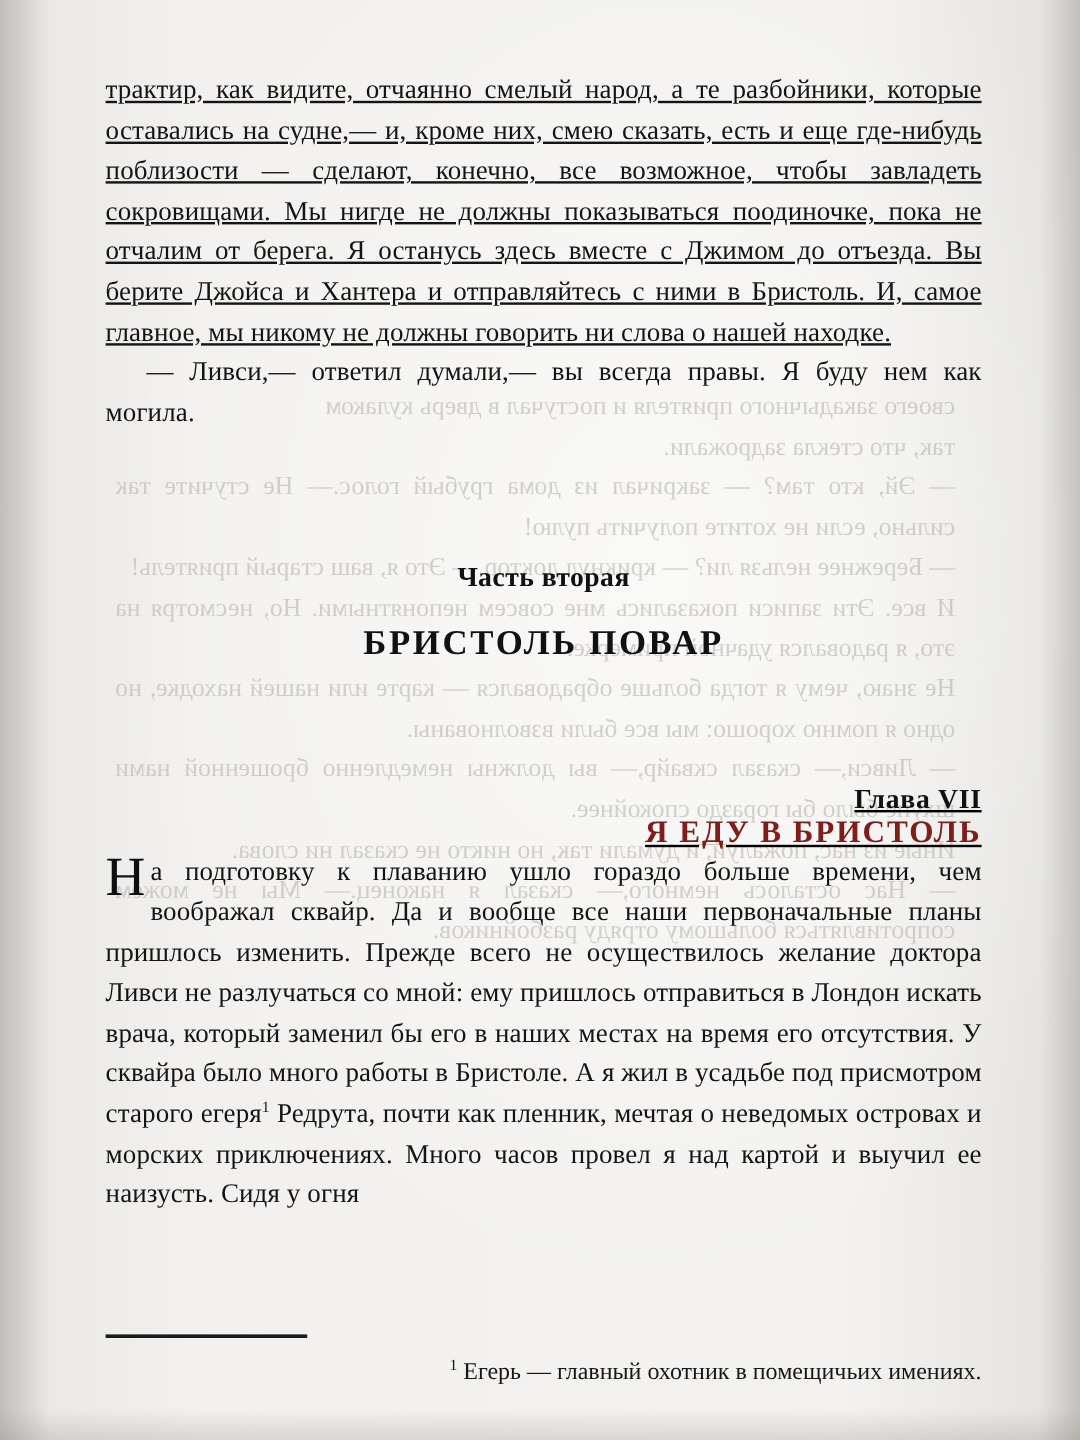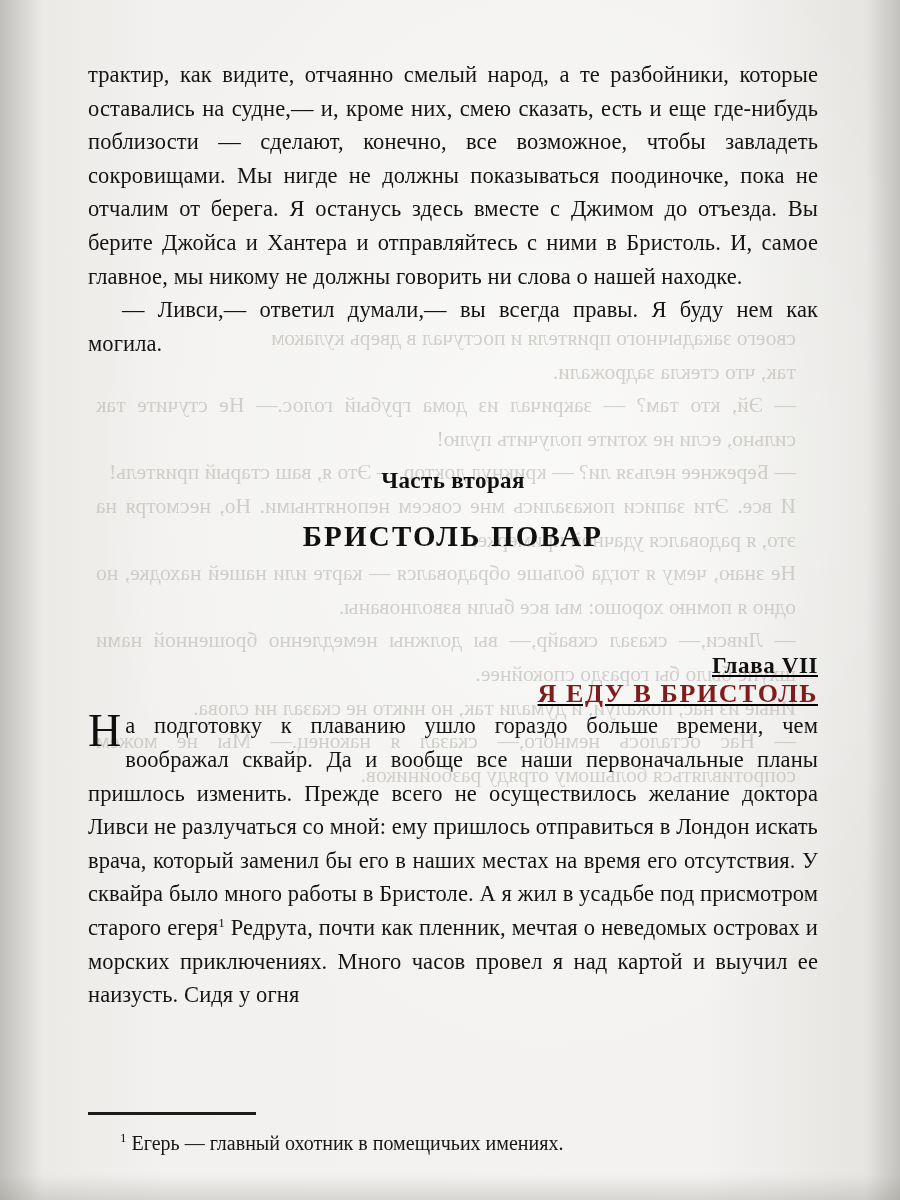--- a/index.html
+++ b/index.html
@@ -56,20 +56,21 @@
     margin: 0;
     font-size: 22.5px;
     line-height: 33.6px;
     color: #141414;
     text-align: justify;
     text-indent: 0;
     letter-spacing: 0.1px;
   }
   p.body.cont {
     text-indent: 0;
+    text-decoration: underline;
   }
   p.body.dialog {
     text-indent: 34px;
   }
   .part-wrap {
     margin-top: 108px;
     text-align: center;
   }
   .part-title {
     font-size: 23px;
@@ -111,20 +112,21 @@
     font-weight: normal;
     padding: 2px 4px 0 0;
     margin-top: 1px;
     color: #0f0f0f;
   }
   .footnote-area {
     position: absolute;
     left: 88px;
     top: 1112px;
     width: 730px;
+    text-align: right;
   }
   .footnote-rule {
     width: 168px;
     height: 3px;
     background: #1b1b1b;
     margin-bottom: 14px;
   }
   .footnote-text {
     font-size: 20px;
     line-height: 28px;

